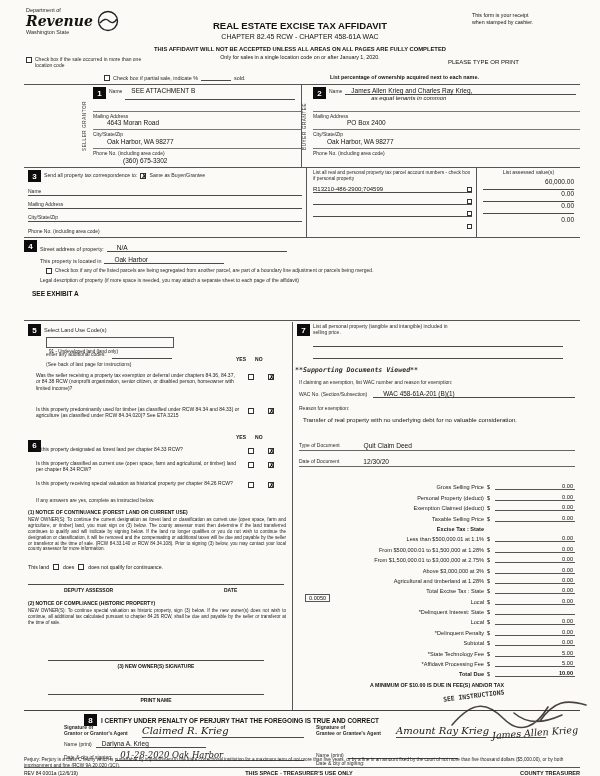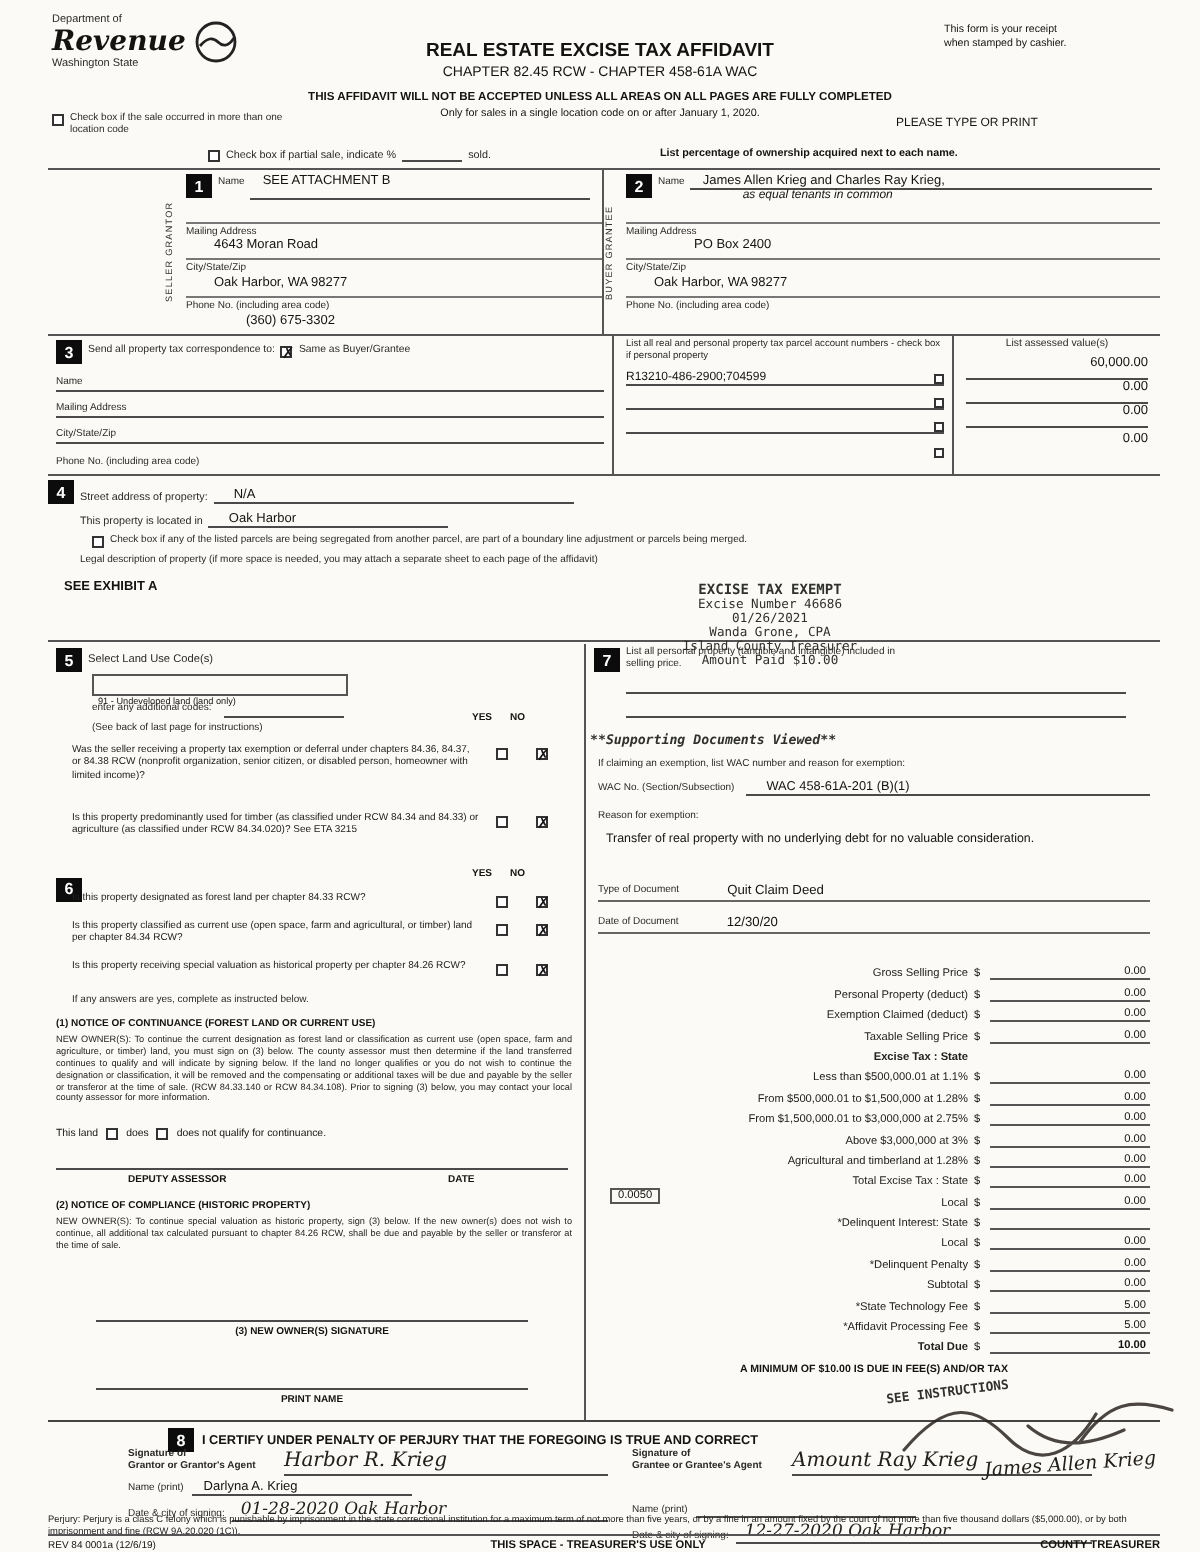--- a/index.html
+++ b/index.html
@@ -199,28 +199,20 @@
       <span class="val uline" style="width:120px;padding-left:10px">Oak Harbor</span>
     </div>
     <div style="display:flex;gap:3px;margin-top:4px;margin-left:22px;align-items:flex-start">
       <span class="cb"></span>
       <span class="lbl" style="width:500px;font-size:5px">Check box if any of the listed parcels are being segregated from another parcel, are part of a boundary line adjustment or parcels being merged.</span>
     </div>
     <div class="lbl" style="margin-top:4px;margin-left:16px;font-size:5px">Legal description of property (if more space is needed, you may attach a separate sheet to each page of the affidavit)</div>
     <div class="b" style="margin-top:6px;margin-left:8px;font-size:6.5px">SEE EXHIBIT A</div>
   </div>
 
-  <div class="abs stamp c" style="left:300px;top:291px;width:170px;z-index:5">
-    <div class="b" style="font-size:7px">EXCISE TAX EXEMPT</div>
-    <div style="font-size:6.3px">Excise Number 46686</div>
-    <div style="font-size:6.3px">01/26/2021</div>
-    <div style="font-size:6.3px">Wanda Grone, CPA</div>
-    <div style="font-size:6.3px">Island County Treasurer</div>
-    <div style="font-size:6.3px">Amount Paid $10.00</div>
-  </div>
 
   <div class="hline" style="left:24px;top:320px;width:556px"></div>
 
   <div class="abs" style="left:24px;top:322px;width:268px;height:388px">
 
     <div class="abs" style="left:4px;top:2px;display:flex;gap:3px;align-items:center">
       <span class="secnum">5</span>
       <span class="lbl" style="font-size:5.6px">Select Land Use Code(s)</span>
     </div>
     <div class="abs" style="left:22px;top:15px;width:128px;height:11px;border:0.8px solid #555;padding:1px 2px">
@@ -450,21 +442,21 @@
     <svg class="abs" style="left:420px;top:-14px;z-index:6" width="150" height="34" viewBox="0 0 150 34">
       <path d="M8 28 C 30 2, 44 6, 60 22 S 92 30, 104 10 M 96 24 C 110 4, 122 2, 142 8 M 70 16 C 84 28, 100 26, 118 18" fill="none" stroke="#2a2520" stroke-width="1.6" stroke-linecap="round" opacity="0.85"></path>
     </svg>
 
     <div class="abs" style="left:40px;top:14px;width:240px">
       <div style="display:flex">
         <div class="b lbl" style="width:78px;font-size:5px">
           <div>Signature of</div>
           <div>Grantor or Grantor's Agent</div>
         </div>
-        <div class="hand uline" style="flex:1;font-size:10px;height:13px">Harbor R. Krieg</div>
+        <div class="hand uline" style="flex:1;font-size:10px;height:13px">Claimed R. Krieg</div>
       </div>
       <div style="display:flex;margin-top:2px;align-items:flex-end">
         <span class="lbl">Name (print)</span>
         <span class="val uline" style="width:110px;margin-left:4px;padding-left:6px">Darlyna A. Krieg</span>
       </div>
       <div style="display:flex;margin-top:2px;align-items:flex-end">
         <span class="lbl">Date &amp; city of signing:</span>
         <span class="hand uline" style="flex:1;margin-left:4px;padding-left:4px;font-size:8.5px">01-28-2020   Oak Harbor</span>
       </div>
     </div>
@@ -476,21 +468,20 @@
           <div>Grantee or Grantee's Agent</div>
         </div>
         <div class="hand uline" style="flex:1;font-size:10px;height:13px">Amount Ray Krieg</div>
       </div>
       <div style="display:flex;margin-top:2px;align-items:flex-end">
         <span class="lbl">Name (print)</span>
         <span class="uline" style="width:110px;margin-left:4px">&nbsp;</span>
       </div>
       <div style="display:flex;margin-top:2px;align-items:flex-end">
         <span class="lbl">Date &amp; city of signing:</span>
-        <span class="hand uline" style="flex:1;margin-left:4px;padding-left:4px;font-size:8.5px">12-27-2020   Oak Harbor</span>
       </div>
     </div>
 
     <div class="abs hand" style="left:468px;top:16px;font-size:9.5px;transform:rotate(-4deg);white-space:nowrap;z-index:6">James Allen Krieg</div>
   </div>
 
   <div class="abs" style="left:24px;top:757px;width:556px;font-size:4.7px;line-height:1.25;color:#222">Perjury: Perjury is a class C felony which is punishable by imprisonment in the state correctional institution for a maximum term of not more than five years, or by a fine in an amount fixed by the court of not more than five thousand dollars ($5,000.00), or by both imprisonment and fine (RCW 9A.20.020 (1C)).</div>
 
   <div class="abs" style="left:24px;top:767px;width:556px;border-top:0.8px solid #555;padding-top:1.5px;display:flex;justify-content:space-between;align-items:center">
     <span style="font-size:5px">REV 84 0001a (12/6/19)</span>

